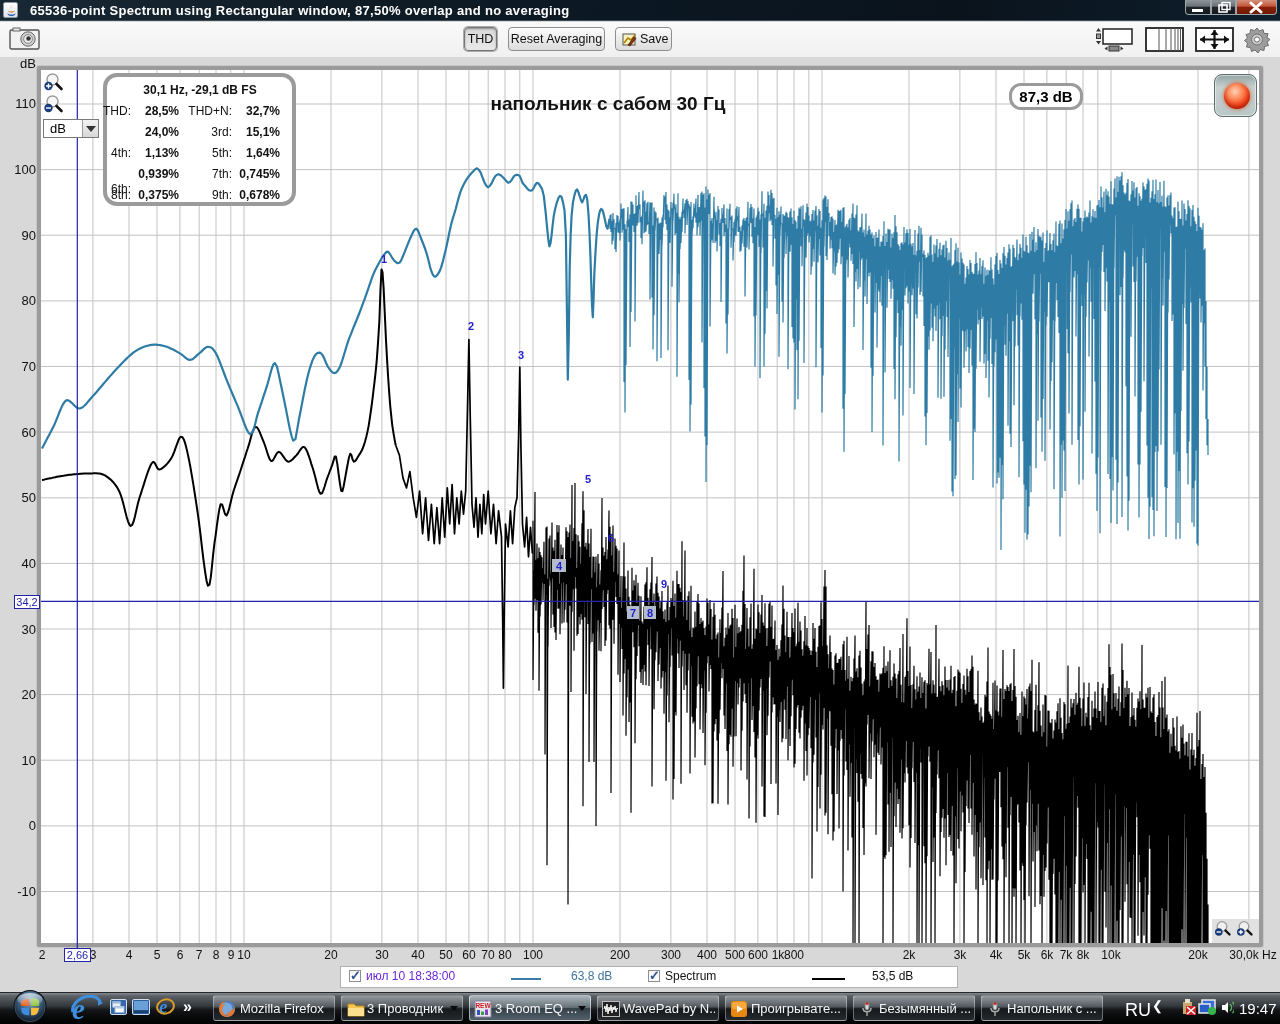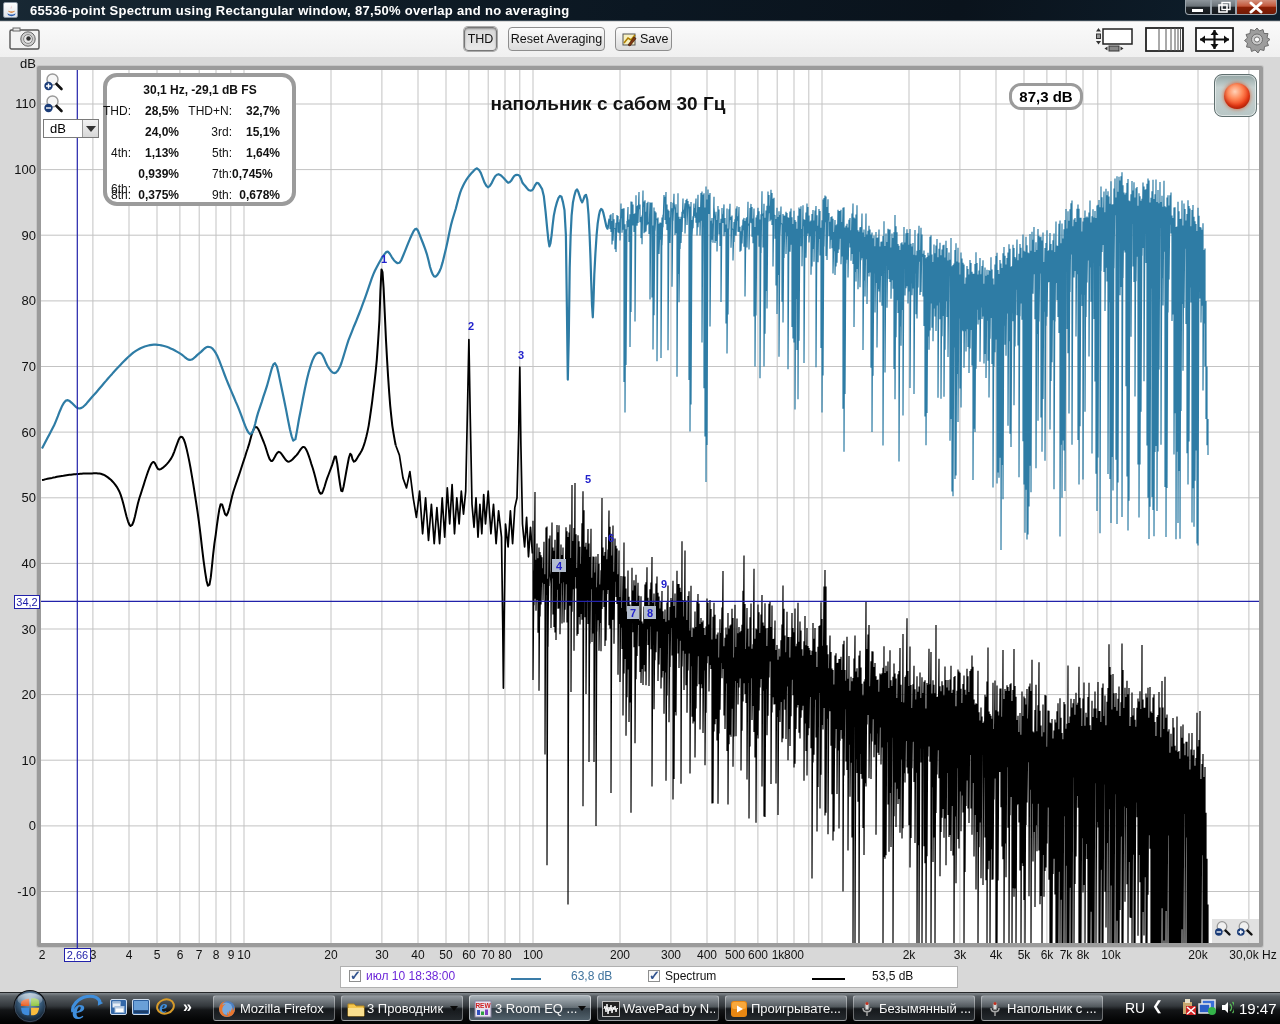--- a/index.html
+++ b/index.html
@@ -61,21 +61,21 @@
 
 
 #taskbar { position:absolute; left:0; top:992px; width:1280px; height:32px;
   background:linear-gradient(180deg,#83898e 0%,#5a6065 10%,#33383c 42%,#131517 55%,#08090a 78%,#000 100%); border-top:1px solid #26282a; }
 .task { position:absolute; top:995px; width:122px; height:26px; border:1px solid rgba(255,255,255,.35); border-radius:3px;
   background:linear-gradient(180deg,rgba(185,192,198,.6),rgba(110,118,124,.55) 45%,rgba(22,26,30,.6) 53%,rgba(55,62,68,.65));
   color:#f6f6f6; font-size:13px; }
 .task.active { background:linear-gradient(180deg,rgba(190,200,206,.8),rgba(120,132,140,.75) 48%,rgba(60,74,84,.8) 52%,rgba(96,114,126,.85)); border-color:rgba(255,255,255,.55); }
 .task .tlabel { position:absolute; left:25px; top:5px; width:92px; overflow:hidden; white-space:nowrap; font-size:13px; }
 .task .drop { position:absolute; right:4px; top:10px; border:4px solid transparent; border-top:5px solid #0a0a0a; }
-.tray { position:absolute; color:#fff; font-size:14px; }
+.tray { position:absolute; color:#fff; font-size:18px; }
 </style>
 </head>
 <body>
 
 <div id="titlebar">
   <div id="javaicon">
     <svg width="15" height="16" viewBox="0 0 15 16">
         <path d="M7.5 2 C9 3.5 6 4.5 7.5 6 C5.5 4.5 9 3.5 7.5 2Z" fill="#d33"></path>
         <path d="M4 7 C4 9 11 9 11 7 C11 10.5 4 10.5 4 7Z" fill="#d86c10"></path>
         <path d="M3.5 10 C5 12 10 12 11.5 10 L11 12 C9 13.5 6 13.5 4 12Z" fill="#2a5db0"></path>
@@ -299,21 +299,21 @@
 <div class="thd" style="left:119px;top:125px;width:60px;text-align:right;"><b>24,0%</b></div>
 <div class="thd" style="left:172px;top:125px;width:60px;text-align:right;">3rd:</div>
 <div class="thd" style="left:220px;top:125px;width:60px;text-align:right;"><b>15,1%</b></div>
 <div class="thd" style="left:71px;top:146px;width:60px;text-align:right;">4th:</div>
 <div class="thd" style="left:119px;top:146px;width:60px;text-align:right;padding-left:8px;"><b>1,13%</b></div>
 <div class="thd" style="left:172px;top:146px;width:60px;text-align:right;">5th:</div>
 <div class="thd" style="left:220px;top:146px;width:60px;text-align:right;"><b>1,64%</b></div>
 <div class="thd" style="left:71px;top:182px;width:60px;text-align:right;">6th:</div>
 <div class="thd" style="left:119px;top:167px;width:60px;text-align:right;"><b>0,939%</b></div>
 <div class="thd" style="left:172px;top:167px;width:60px;text-align:right;">7th:</div>
-<div class="thd" style="left:220px;top:167px;width:60px;padding-left:12px;"><b>0,745%</b></div>
+<div class="thd" style="left:220px;top:167px;width:60px;text-align:right;padding-left:12px;"><b>0,745%</b></div>
 <div class="thd" style="left:71px;top:188px;width:60px;text-align:right;">8th:</div>
 <div class="thd" style="left:119px;top:188px;width:60px;text-align:right;"><b>0,375%</b></div>
 <div class="thd" style="left:172px;top:188px;width:60px;text-align:right;">9th:</div>
 <div class="thd" style="left:220px;top:188px;width:60px;text-align:right;"><b>0,678%</b></div>
 
 <div id="charttitle">напольник с сабом 30 Гц</div>
 <div id="dbbox">87,3 dB</div>
 <div id="recbtn">
     <div class="dot"></div>
   </div>

